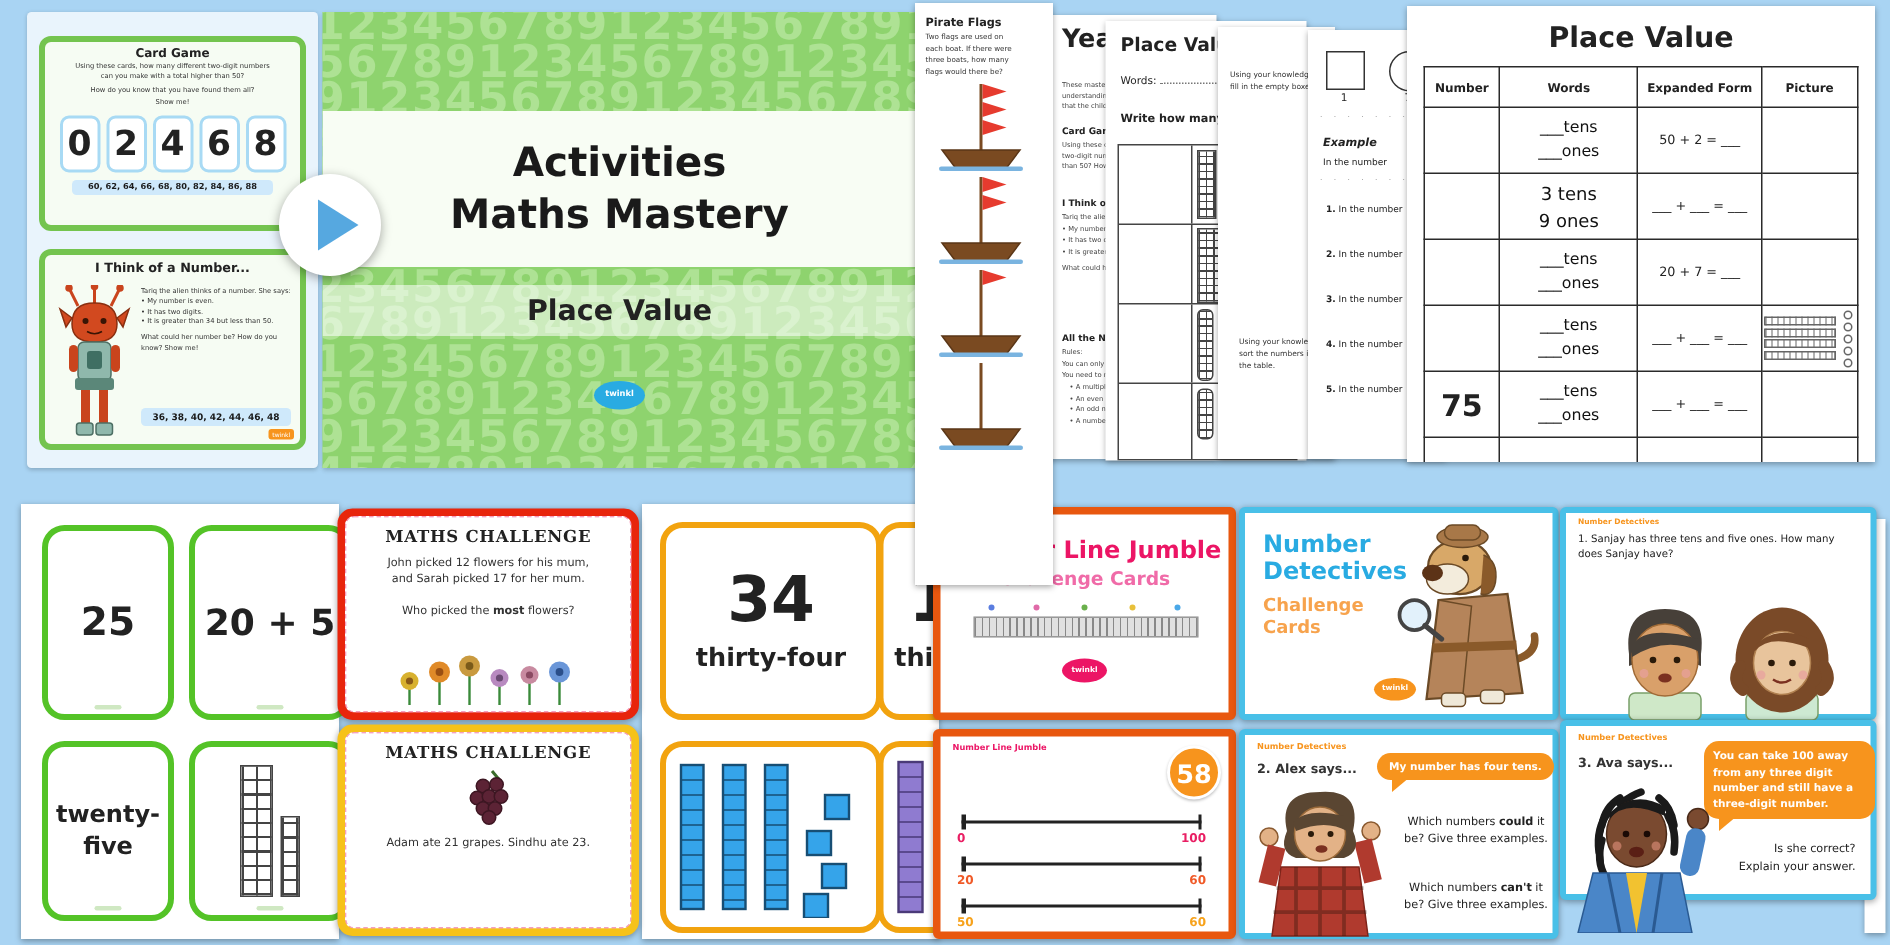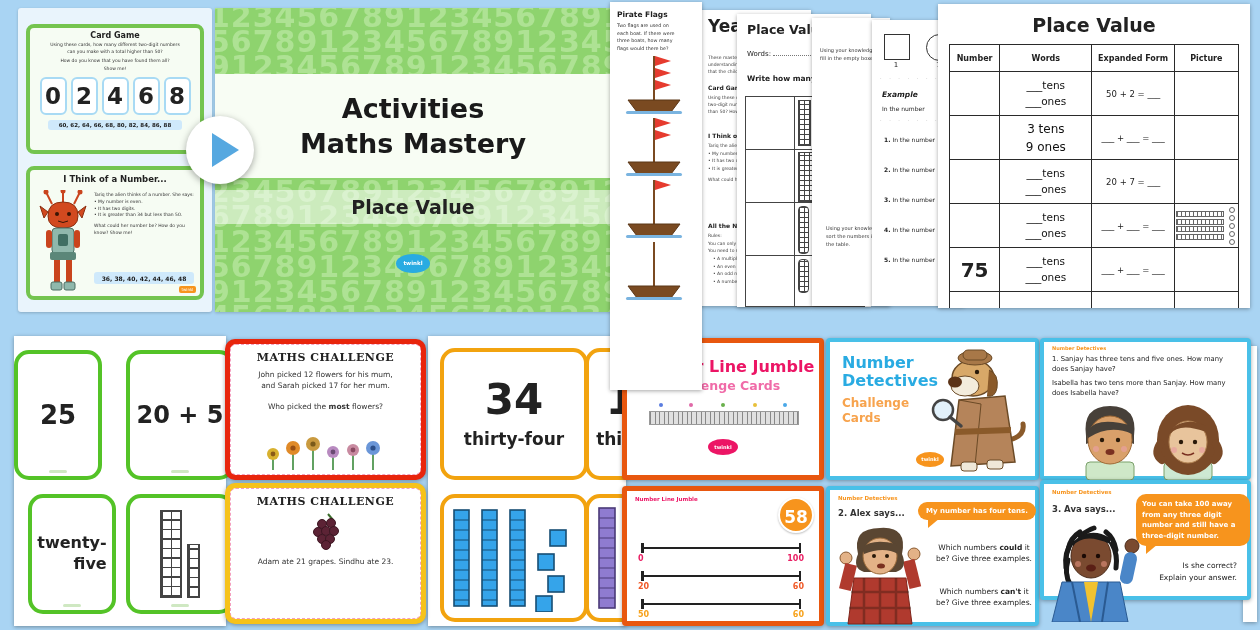--- a/index.html
+++ b/index.html
@@ -362,30 +362,30 @@
       </g>
       <g transform="translate(8,186)">
         <rect x="27" y="2" width="2" height="44" fill="#7a4a21"></rect>
         <path d="M2,46 h52 l-9,12 h-34 z" fill="#7a4a21" stroke="#5a3617"></path>
         <rect x="0" y="57" width="56" height="3" rx="1.5" fill="#7ab4e0"></rect>
       </g>
     </svg>
   </div>
 
   <div class="sheet" style="left:14px;top:336px;width:212px;height:290px;z-index:1">
-    <div class="fc-green" style="left:0;top:14px;width:88px;height:130px">
+    <div class="fc-green" style="left:14px;top:14px;width:88px;height:130px">
       <div style="font-size:26px;font-weight:bold">25</div>
       <div class="card-mark"></div>
     </div>
     <div class="fc-green" style="left:112px;top:14px;width:108px;height:130px">
       <div style="font-size:24px;font-weight:bold;white-space:nowrap">20 + 5</div>
       <div class="card-mark"></div>
     </div>
     <div class="fc-green" style="left:14px;top:158px;width:88px;height:120px">
-      <div style="font-size:16px;font-weight:bold;line-height:1.3;text-align:right">
+      <div style="font-size:16px;font-weight:bold;line-height:1.3;text-align:center">
         <div>twenty-</div>
           <div>five</div>
       </div>
       <div class="card-mark"></div>
     </div>
     <div class="fc-green" style="left:112px;top:158px;width:108px;height:120px">
       <div style="display:flex;align-items:flex-end;gap:5px">
         <div class="bigcheck" style="width:20px;height:86px"></div>
         <div class="bigcheck" style="width:11px;height:52px"></div>
       </div>
@@ -567,21 +567,20 @@
     <div class="abs ctr" style="left:102px;top:96px;width:104px;font-size:7.5px;line-height:1.5;color:#222">
       <span>Which numbers </span><b>can't</b><span> it be? Give three examples.</span>
     </div>
   </div>
 
   <div class="sheet" style="left:1243px;top:346px;width:14px;height:276px;z-index:4"></div>
 
   <div class="nd-card" style="left:1040px;top:338px;width:211px;height:142px;z-index:6">
     <div class="mini-label" style="color:#f7941d;top:3px;font-size:5px">Number Detectives</div>
     <div class="abs" style="left:8px;top:12px;width:186px;font-size:6.8px;line-height:1.5;color:#222">1. Sanjay has three tens and five ones. How many does Sanjay have?</div>
-    <div class="abs" style="left:8px;top:36px;width:186px;font-size:6.8px;line-height:1.5;color:#222">Isabella has two tens more than Sanjay. How many does Isabella have?</div>
     <svg class="abs" style="left:18px;top:58px" width="172" height="80" viewBox="0 0 172 80">
       <rect x="24" y="62" width="48" height="18" rx="4" fill="#cfe8c8" stroke="#7aa06a"></rect>
       <path d="M24,36 Q20,6 48,6 Q76,6 72,36 L72,44 Q48,34 24,44 Z" fill="#474039"></path>
       <ellipse cx="48" cy="40" rx="22" ry="24" fill="#d9a06a" stroke="#a06a36"></ellipse>
       <path d="M26,30 Q36,16 70,26 L70,34 Q48,24 26,38 Z" fill="#474039"></path>
       <circle cx="40" cy="40" r="2.2" fill="#2a1a0a"></circle>
         <circle cx="56" cy="40" r="2.2" fill="#2a1a0a"></circle>
       <circle cx="34" cy="49" r="3" fill="#e8a0a0" fill-opacity=".7"></circle>
         <circle cx="62" cy="49" r="3" fill="#e8a0a0" fill-opacity=".7"></circle>
       <ellipse cx="48" cy="52" rx="4.5" ry="3" fill="#7a3020"></ellipse>

